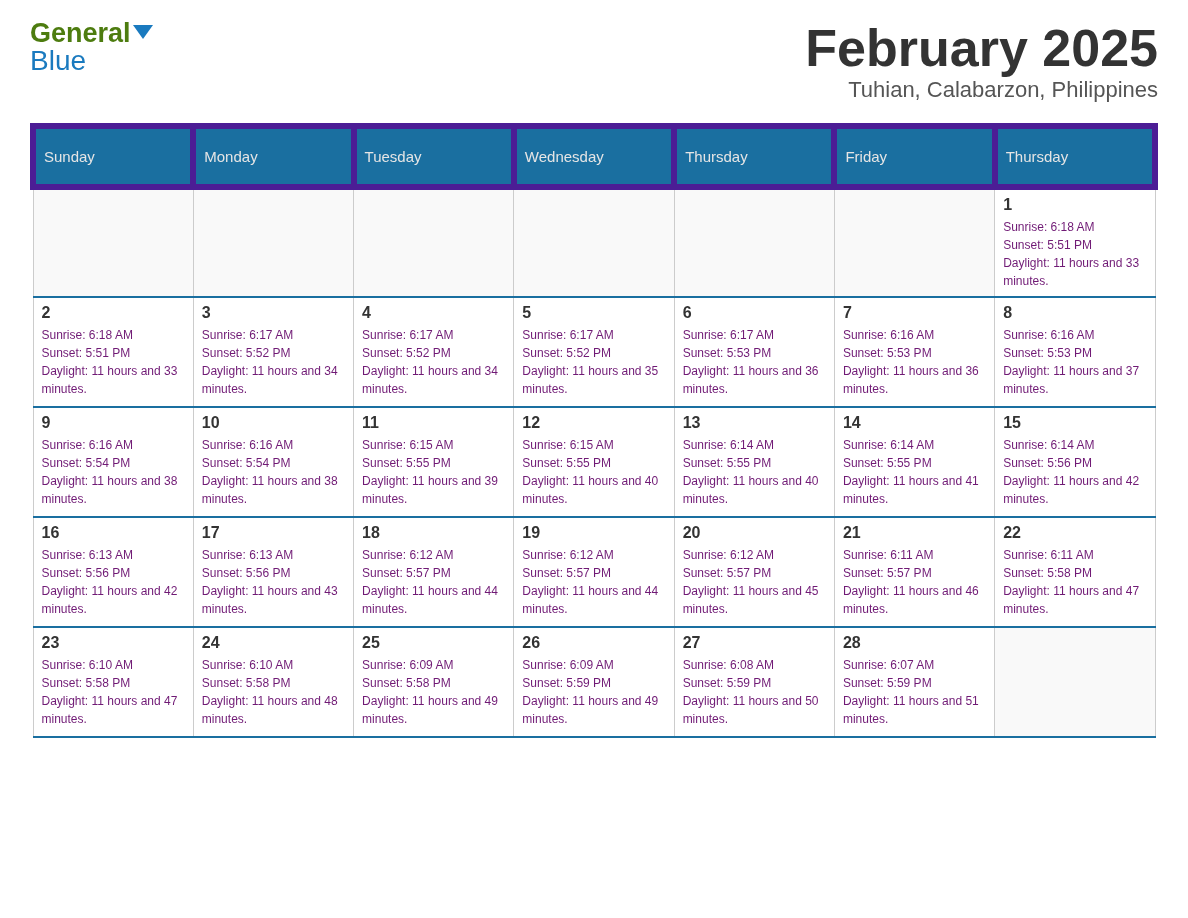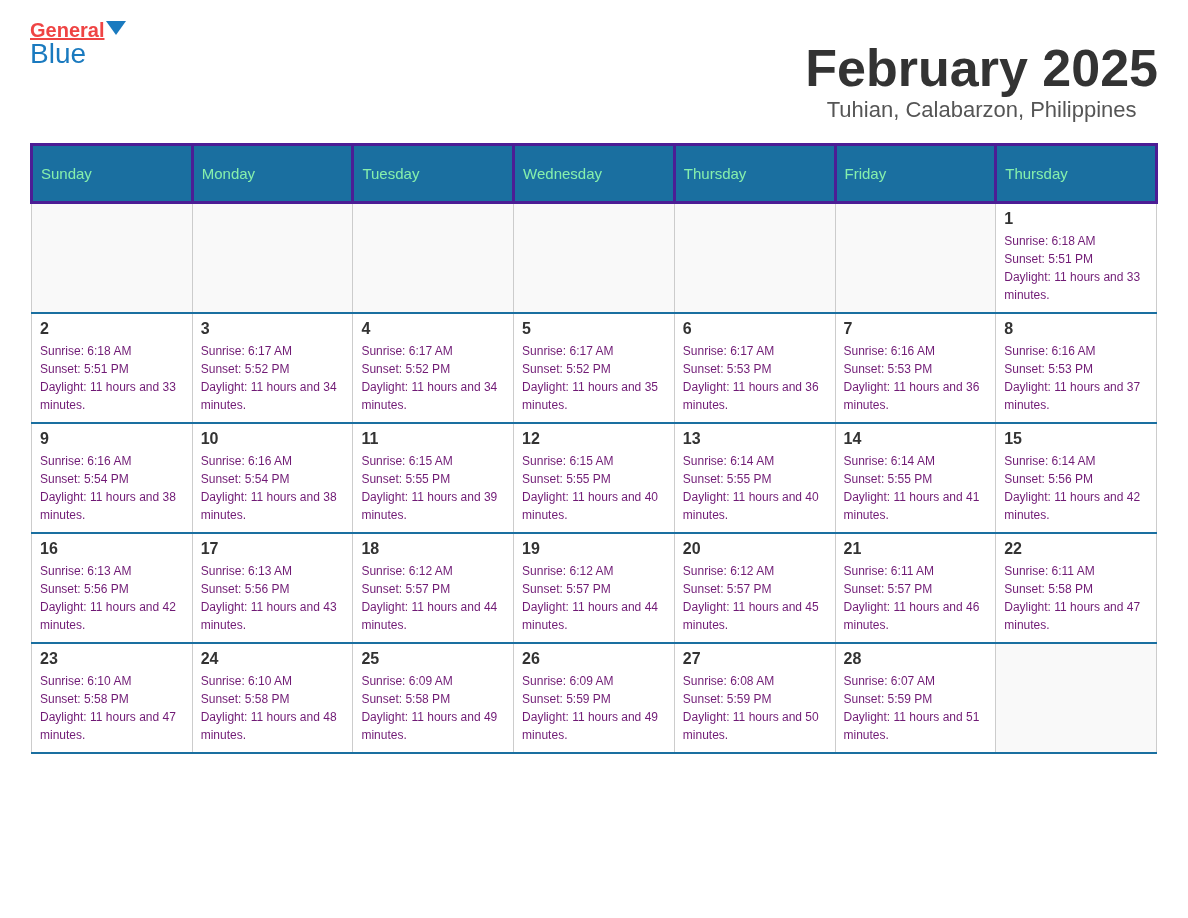--- a/index.html
+++ b/index.html
@@ -14,71 +14,69 @@
       justify-content: space-between;
       align-items: flex-start;
       margin-bottom: 20px;
     }
     .logo {
       display: flex;
       flex-direction: column;
       align-items: flex-start;
     }
     .logo-general {
-      font-size: 20px;
+      font-size: 27px;
       font-weight: bold;
-      color: #ef4444;
+      color: #4d7c0f;
       line-height: 1;
-      text-decoration: underline;
     }
     .logo-blue {
       font-size: 28px;
       font-weight: normal;
       color: #1a7abf;
       line-height: 1;
     }
     .logo-triangle {
       display: inline-block;
       width: 0;
       height: 0;
       border-left: 10px solid transparent;
       border-right: 10px solid transparent;
       border-top: 14px solid #1a7abf;
       margin-left: 2px;
       vertical-align: middle;
       position: relative;
       top: -2px;
     }
     .title-block {
-      text-align: center;
-      margin-top: 20px;
+      text-align: right;
     }
     .month-title {
       font-size: 52px;
       font-weight: bold;
       color: #333;
       line-height: 1.1;
     }
     .location-title {
       font-size: 22px;
       color: #555;
     }
     table {
       width: 100%;
       border-collapse: collapse;
       table-layout: fixed;
     }
     thead tr th {
       background-color: #1a6fa0;
-      color: #86efac;
+      color: #e5e5e5;
       padding: 19px 8px;
       font-size: 15px;
       font-weight: normal;
       text-align: left;
-      border: 3px solid #4c1d95;
+      border: 6px solid #4c1d95;
     }
     tbody tr td {
       vertical-align: top;
       border: 1px solid #ccc;
       padding: 6px 8px;
       min-height: 90px;
       height: 110px;
       font-size: 12.5px;
       color: #333;
     }

